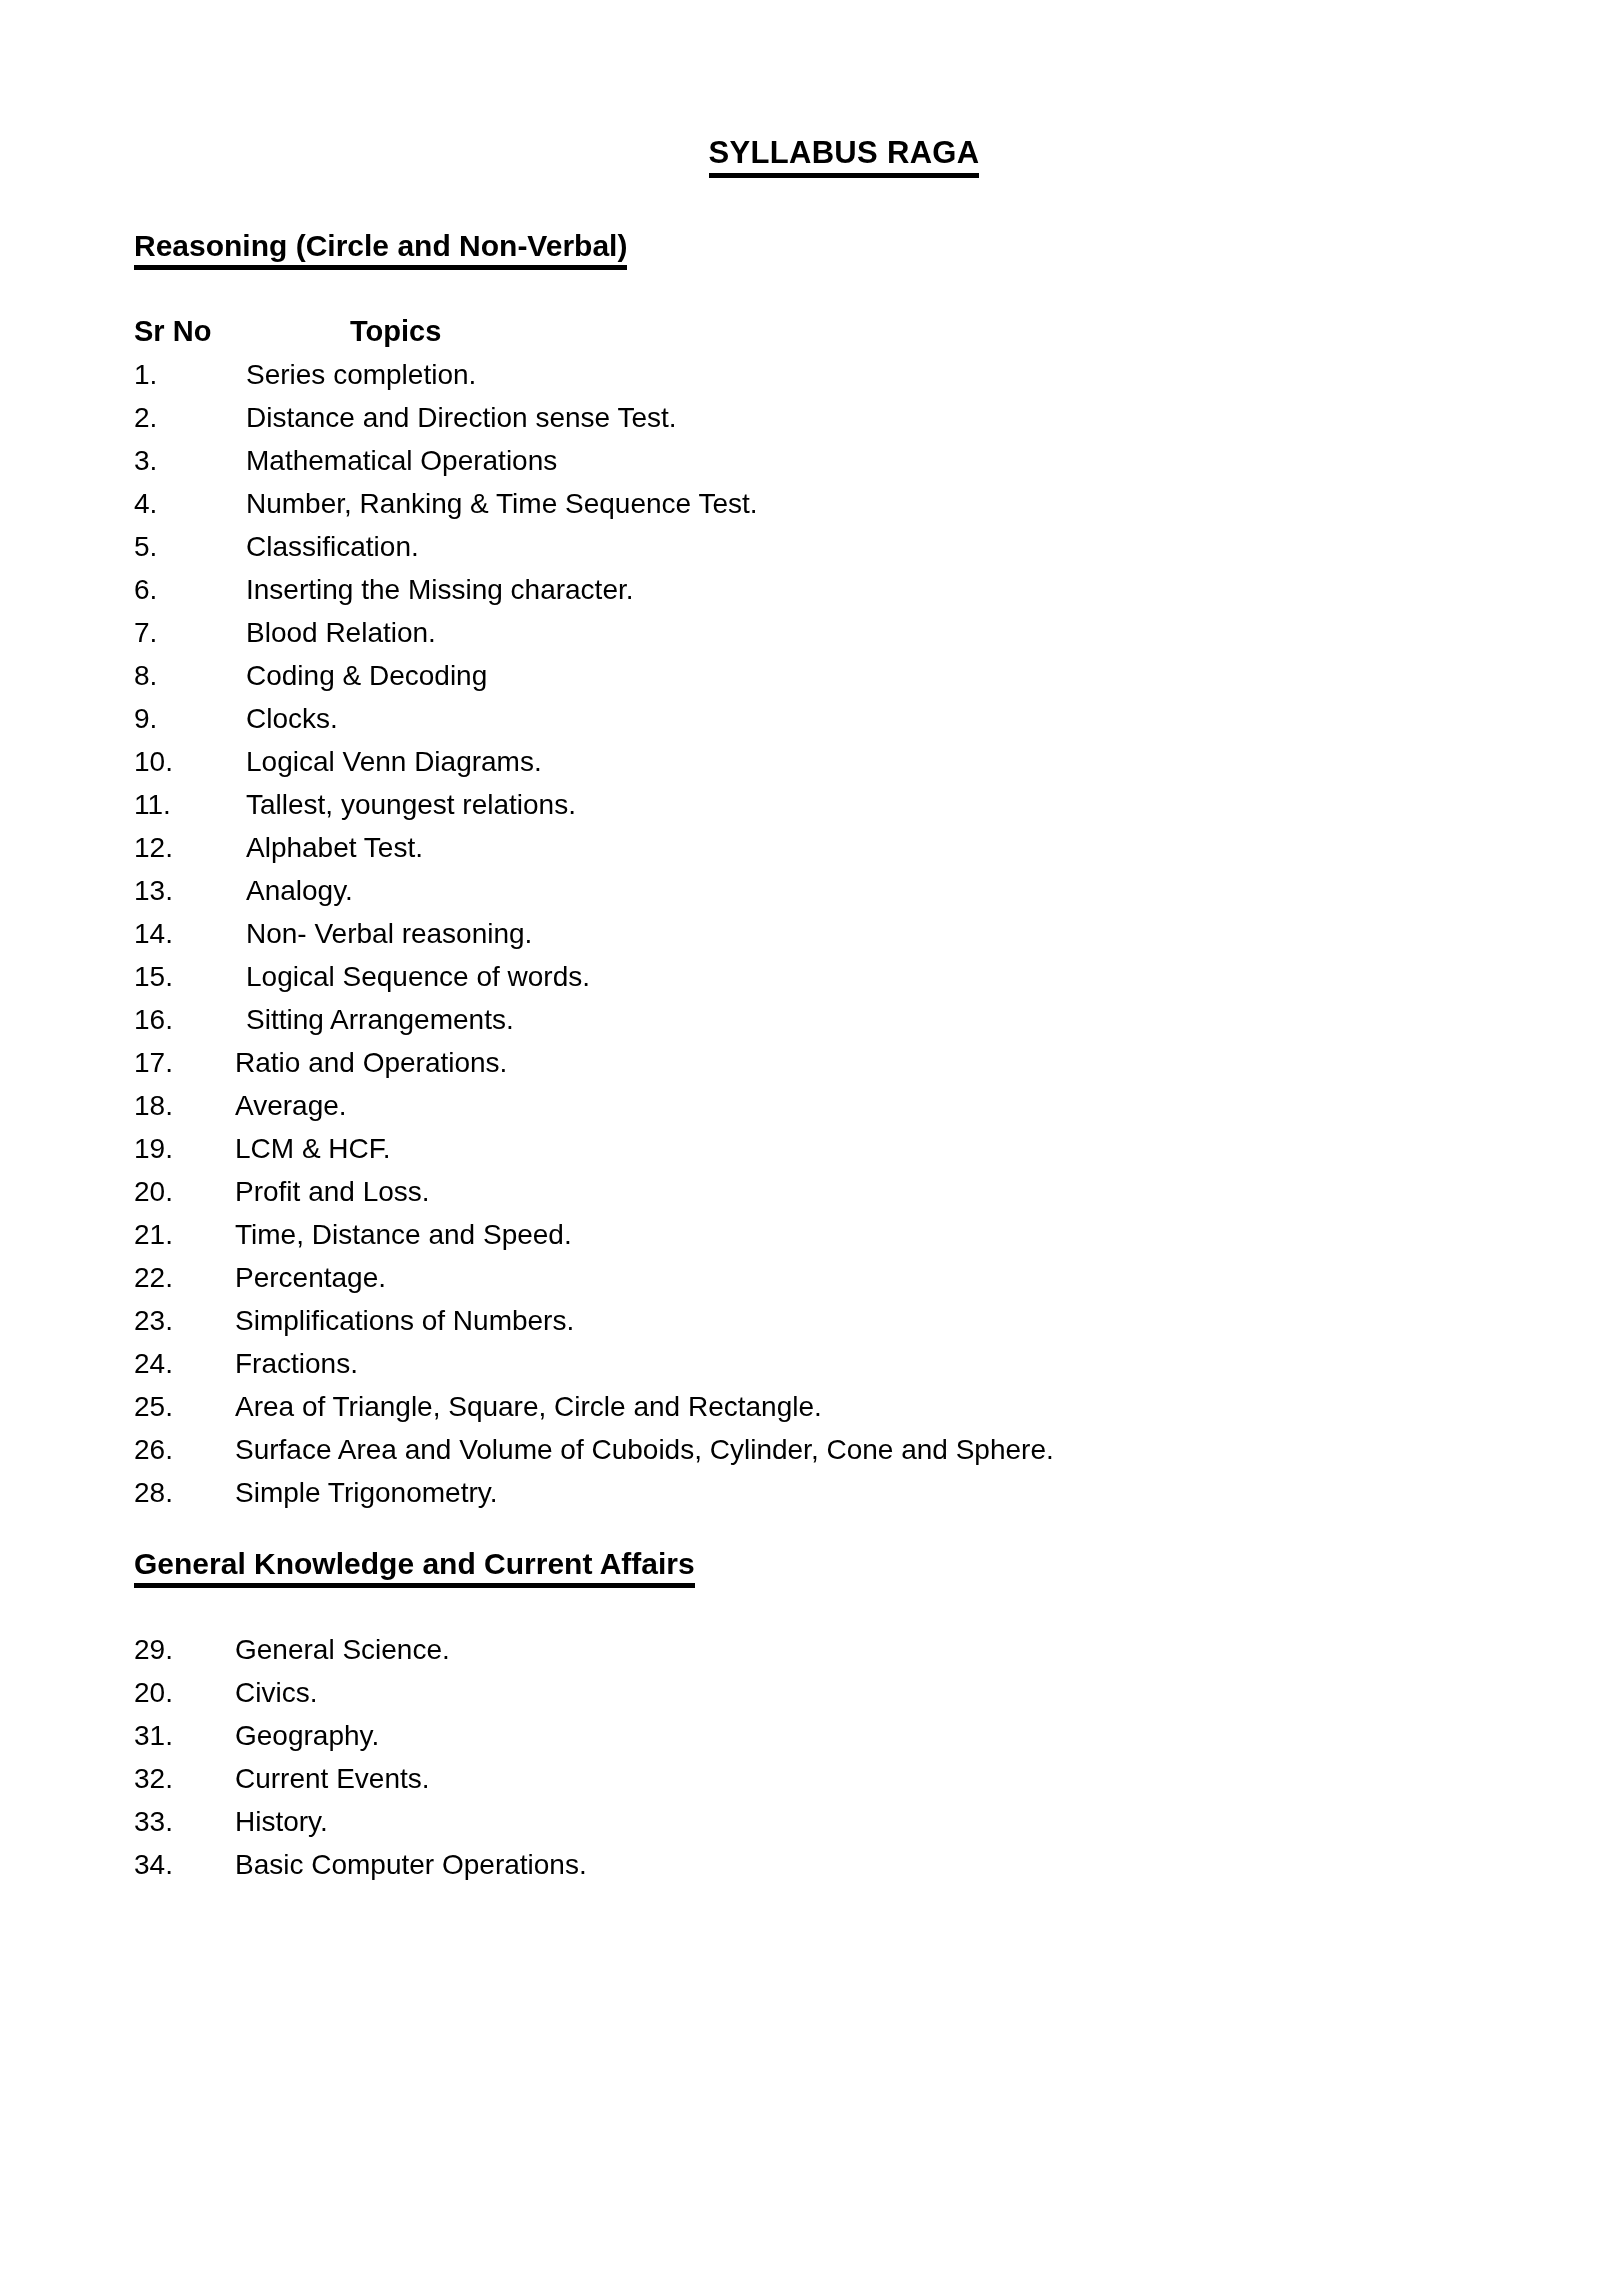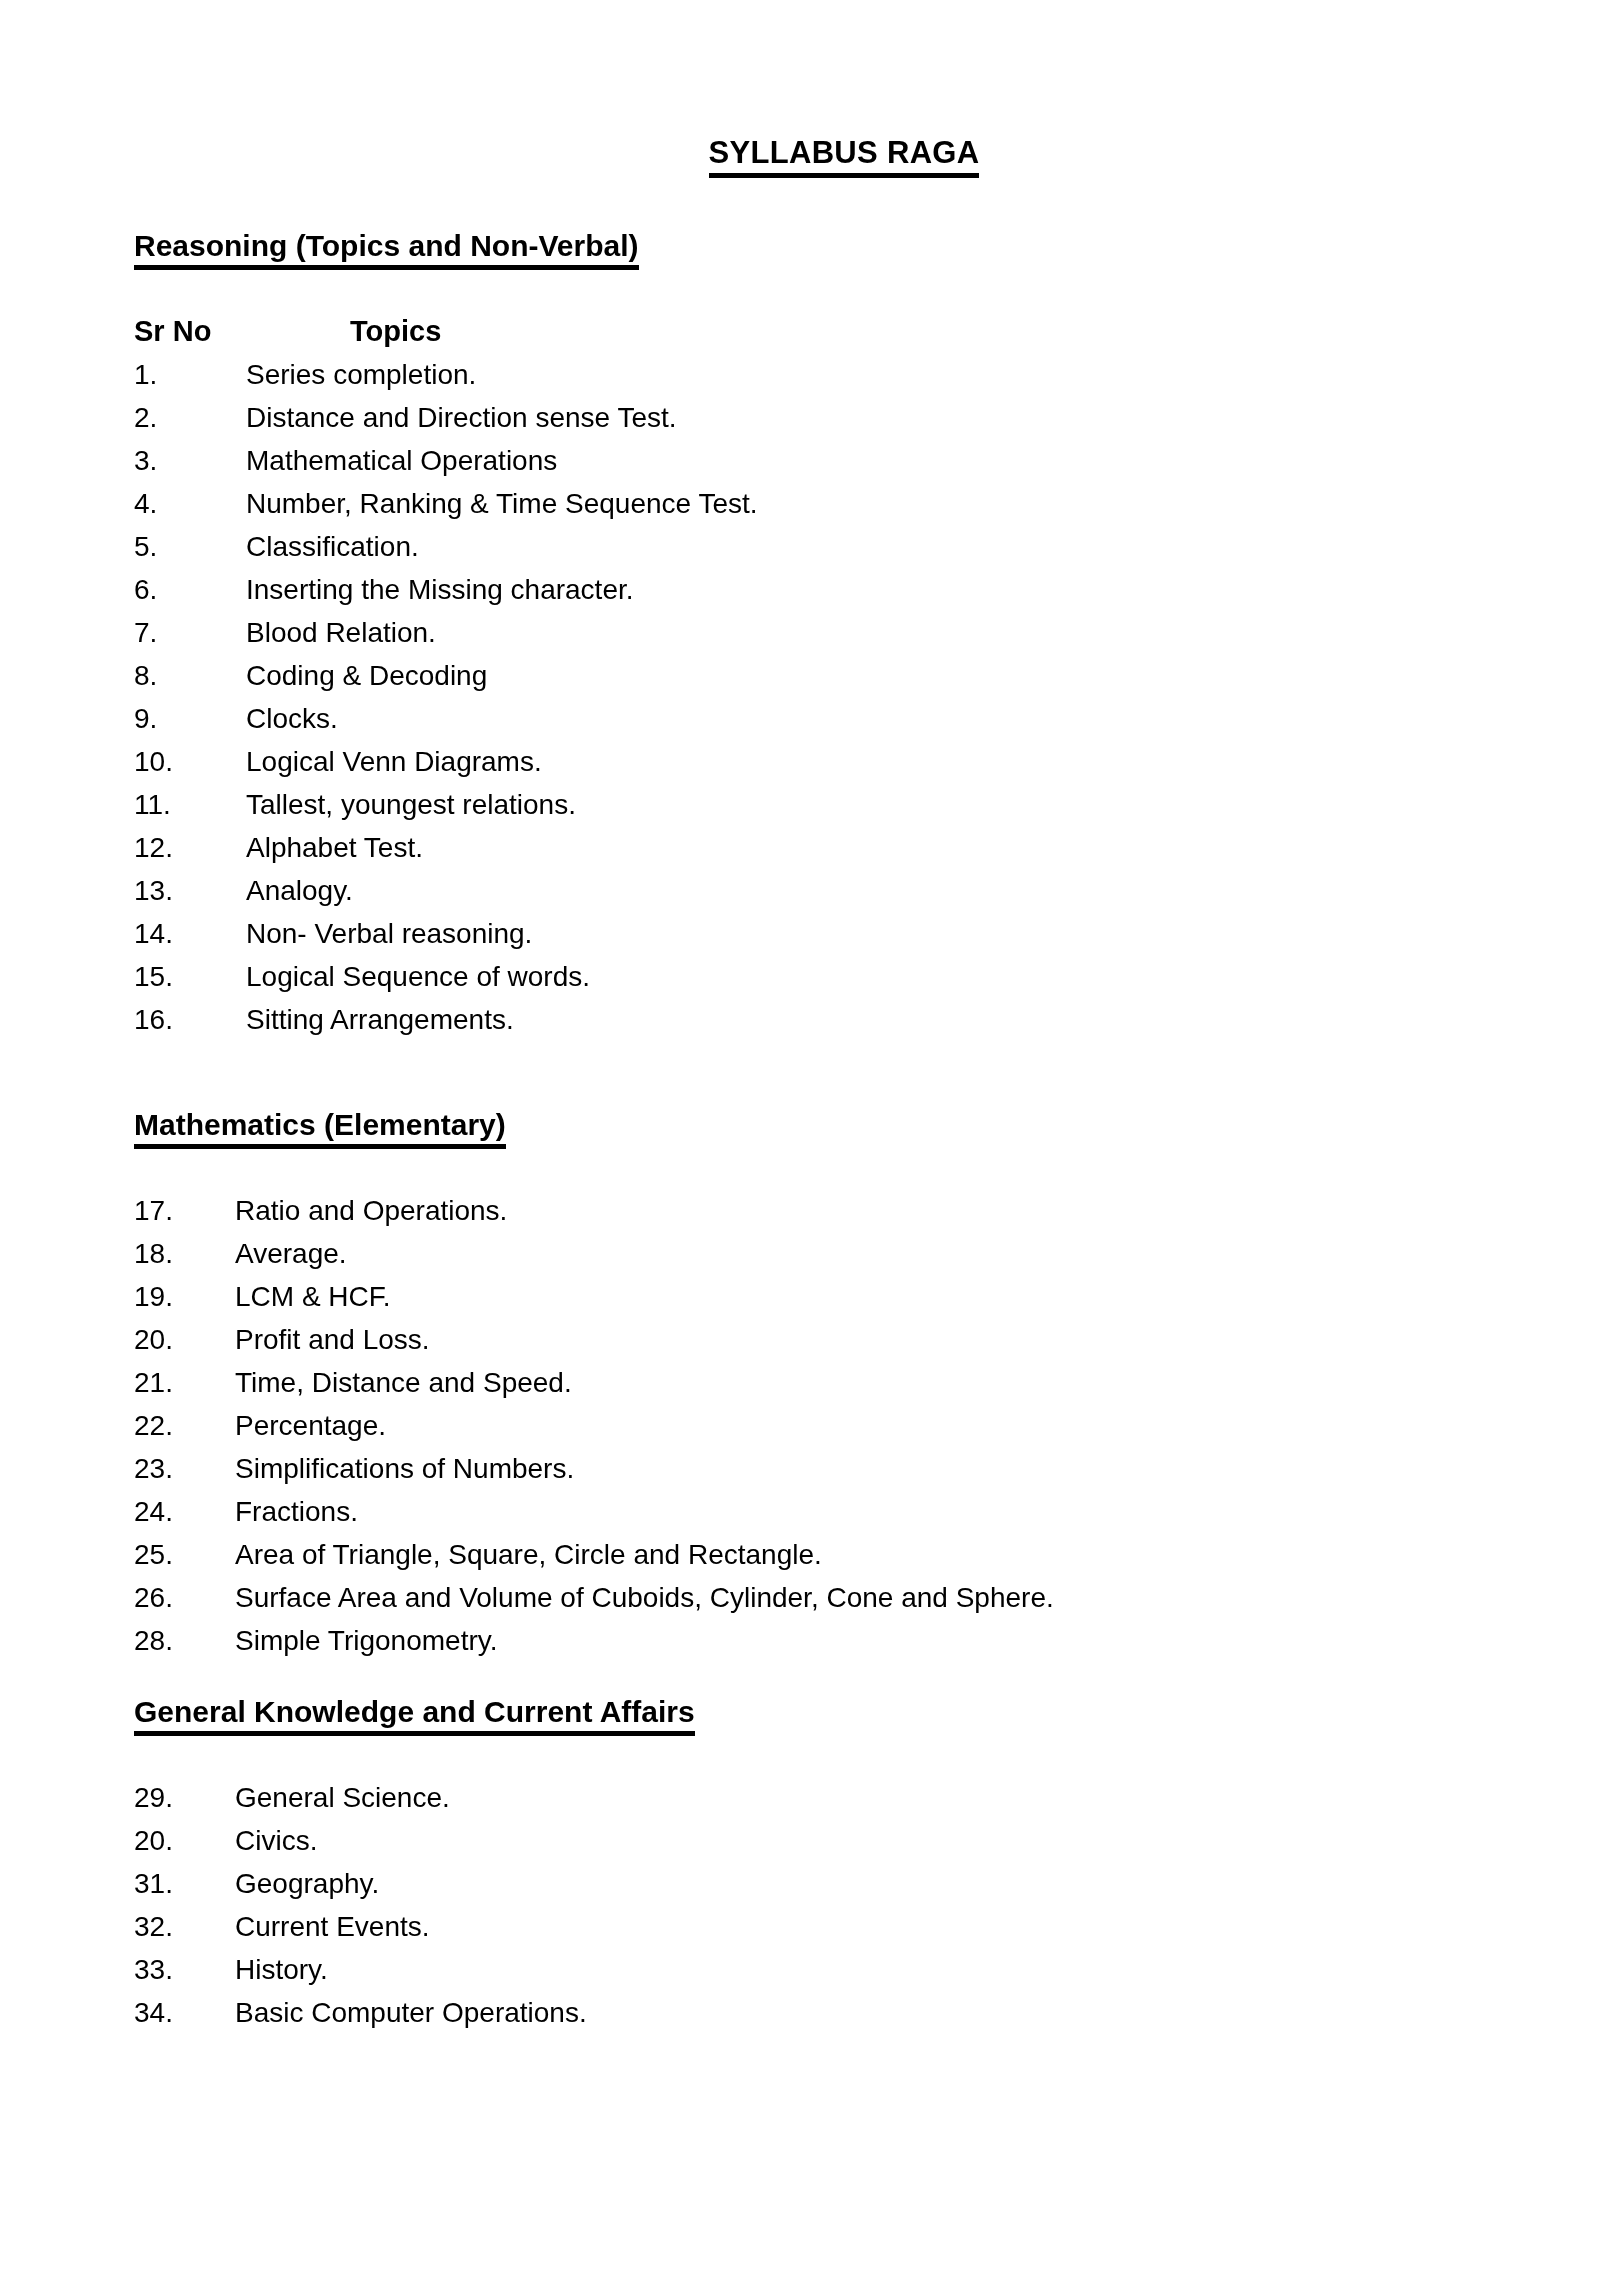--- a/index.html
+++ b/index.html
@@ -54,21 +54,21 @@
 </head>
 <body>
 
 <div class="page">
 
   <div class="title">
     <span class="u">SYLLABUS RAGA</span>
   </div>
 
   <div class="heading">
-    <span class="u">Reasoning (Topics and Non-Verbal)</span>
+    <span class="u">Reasoning (Circle and Non-Verbal)</span>
   </div>
 
   <div class="colhead">
     <span class="sr">Sr No</span>
     <span>Topics</span>
   </div>
 
   <div class="list" data-section="0">
       <div class="row">
         <span class="num">1.</span>
@@ -129,23 +129,20 @@
       <div class="row">
         <span class="num">15.</span>
         <span class="topic">Logical Sequence of words.</span>
       </div>
       <div class="row">
         <span class="num">16.</span>
         <span class="topic">Sitting Arrangements.</span>
       </div>
     </div>
 
-  <div class="heading mt-math">
-    <span class="u">Mathematics (Elementary)</span>
-  </div>
 
   <div class="list" data-section="1">
       <div class="row">
         <span class="num">17.</span>
         <span class="topic">Ratio and Operations.</span>
       </div>
       <div class="row">
         <span class="num">18.</span>
         <span class="topic">Average.</span>
       </div>

